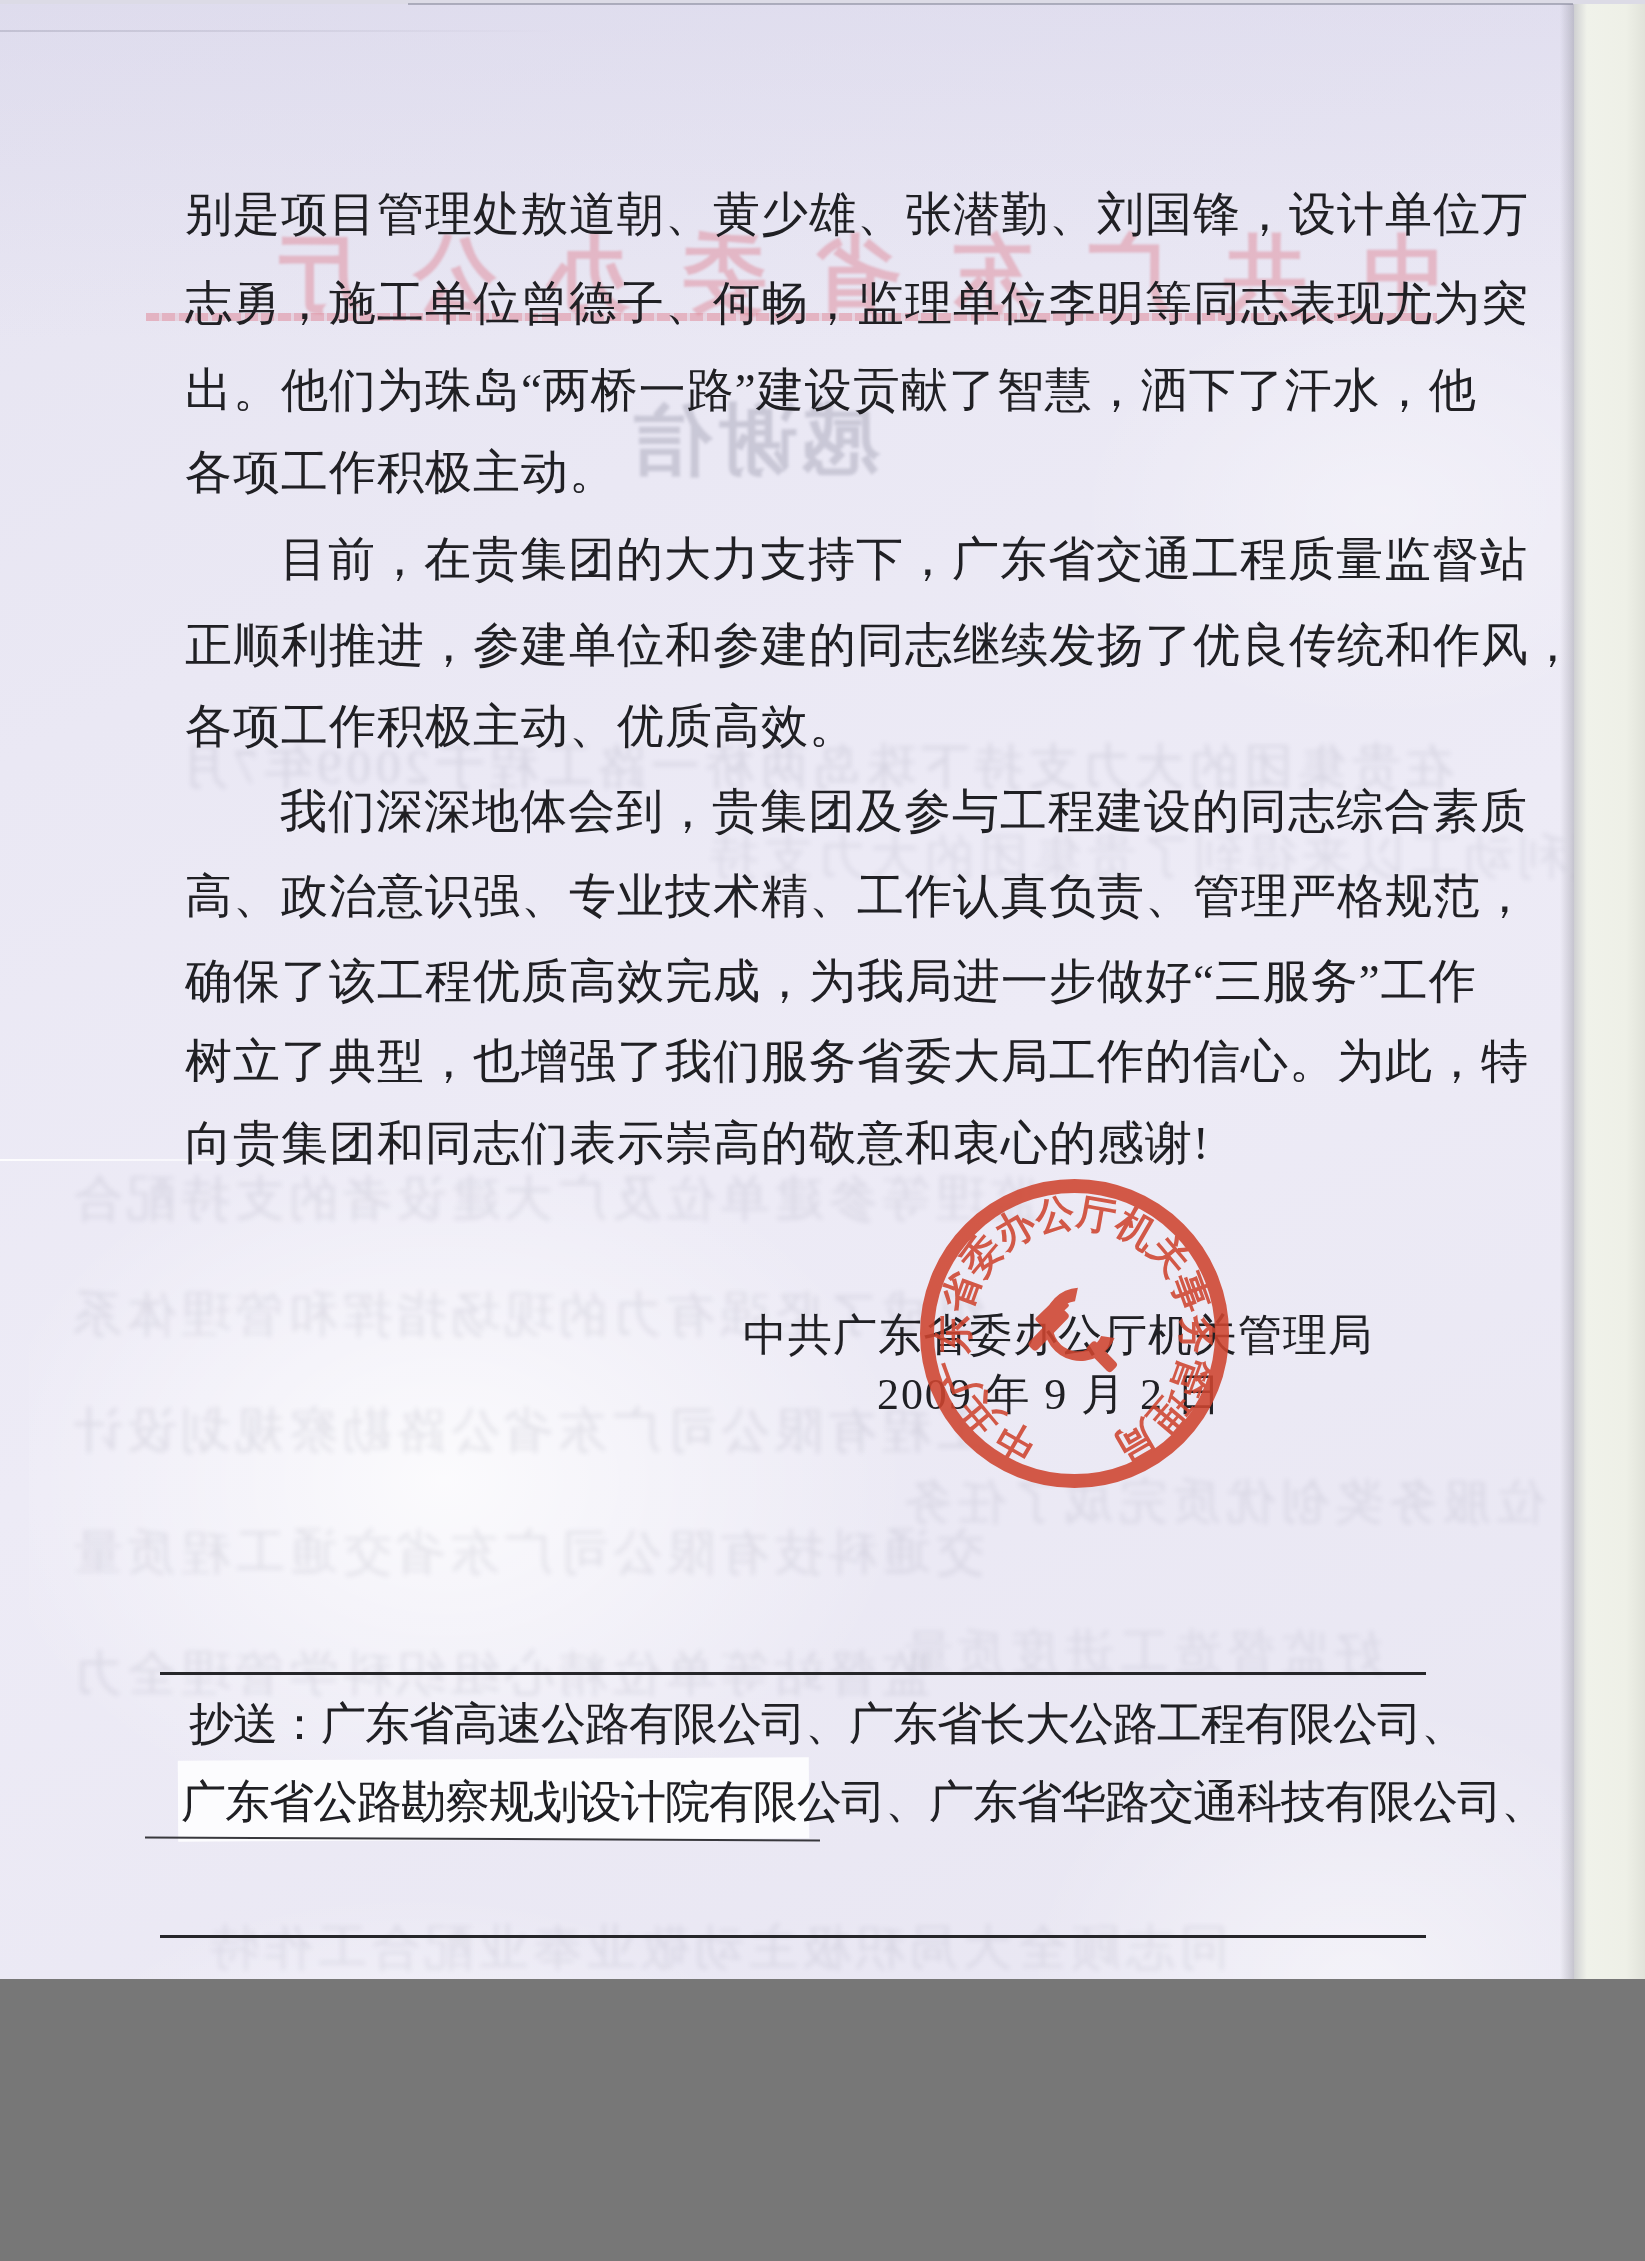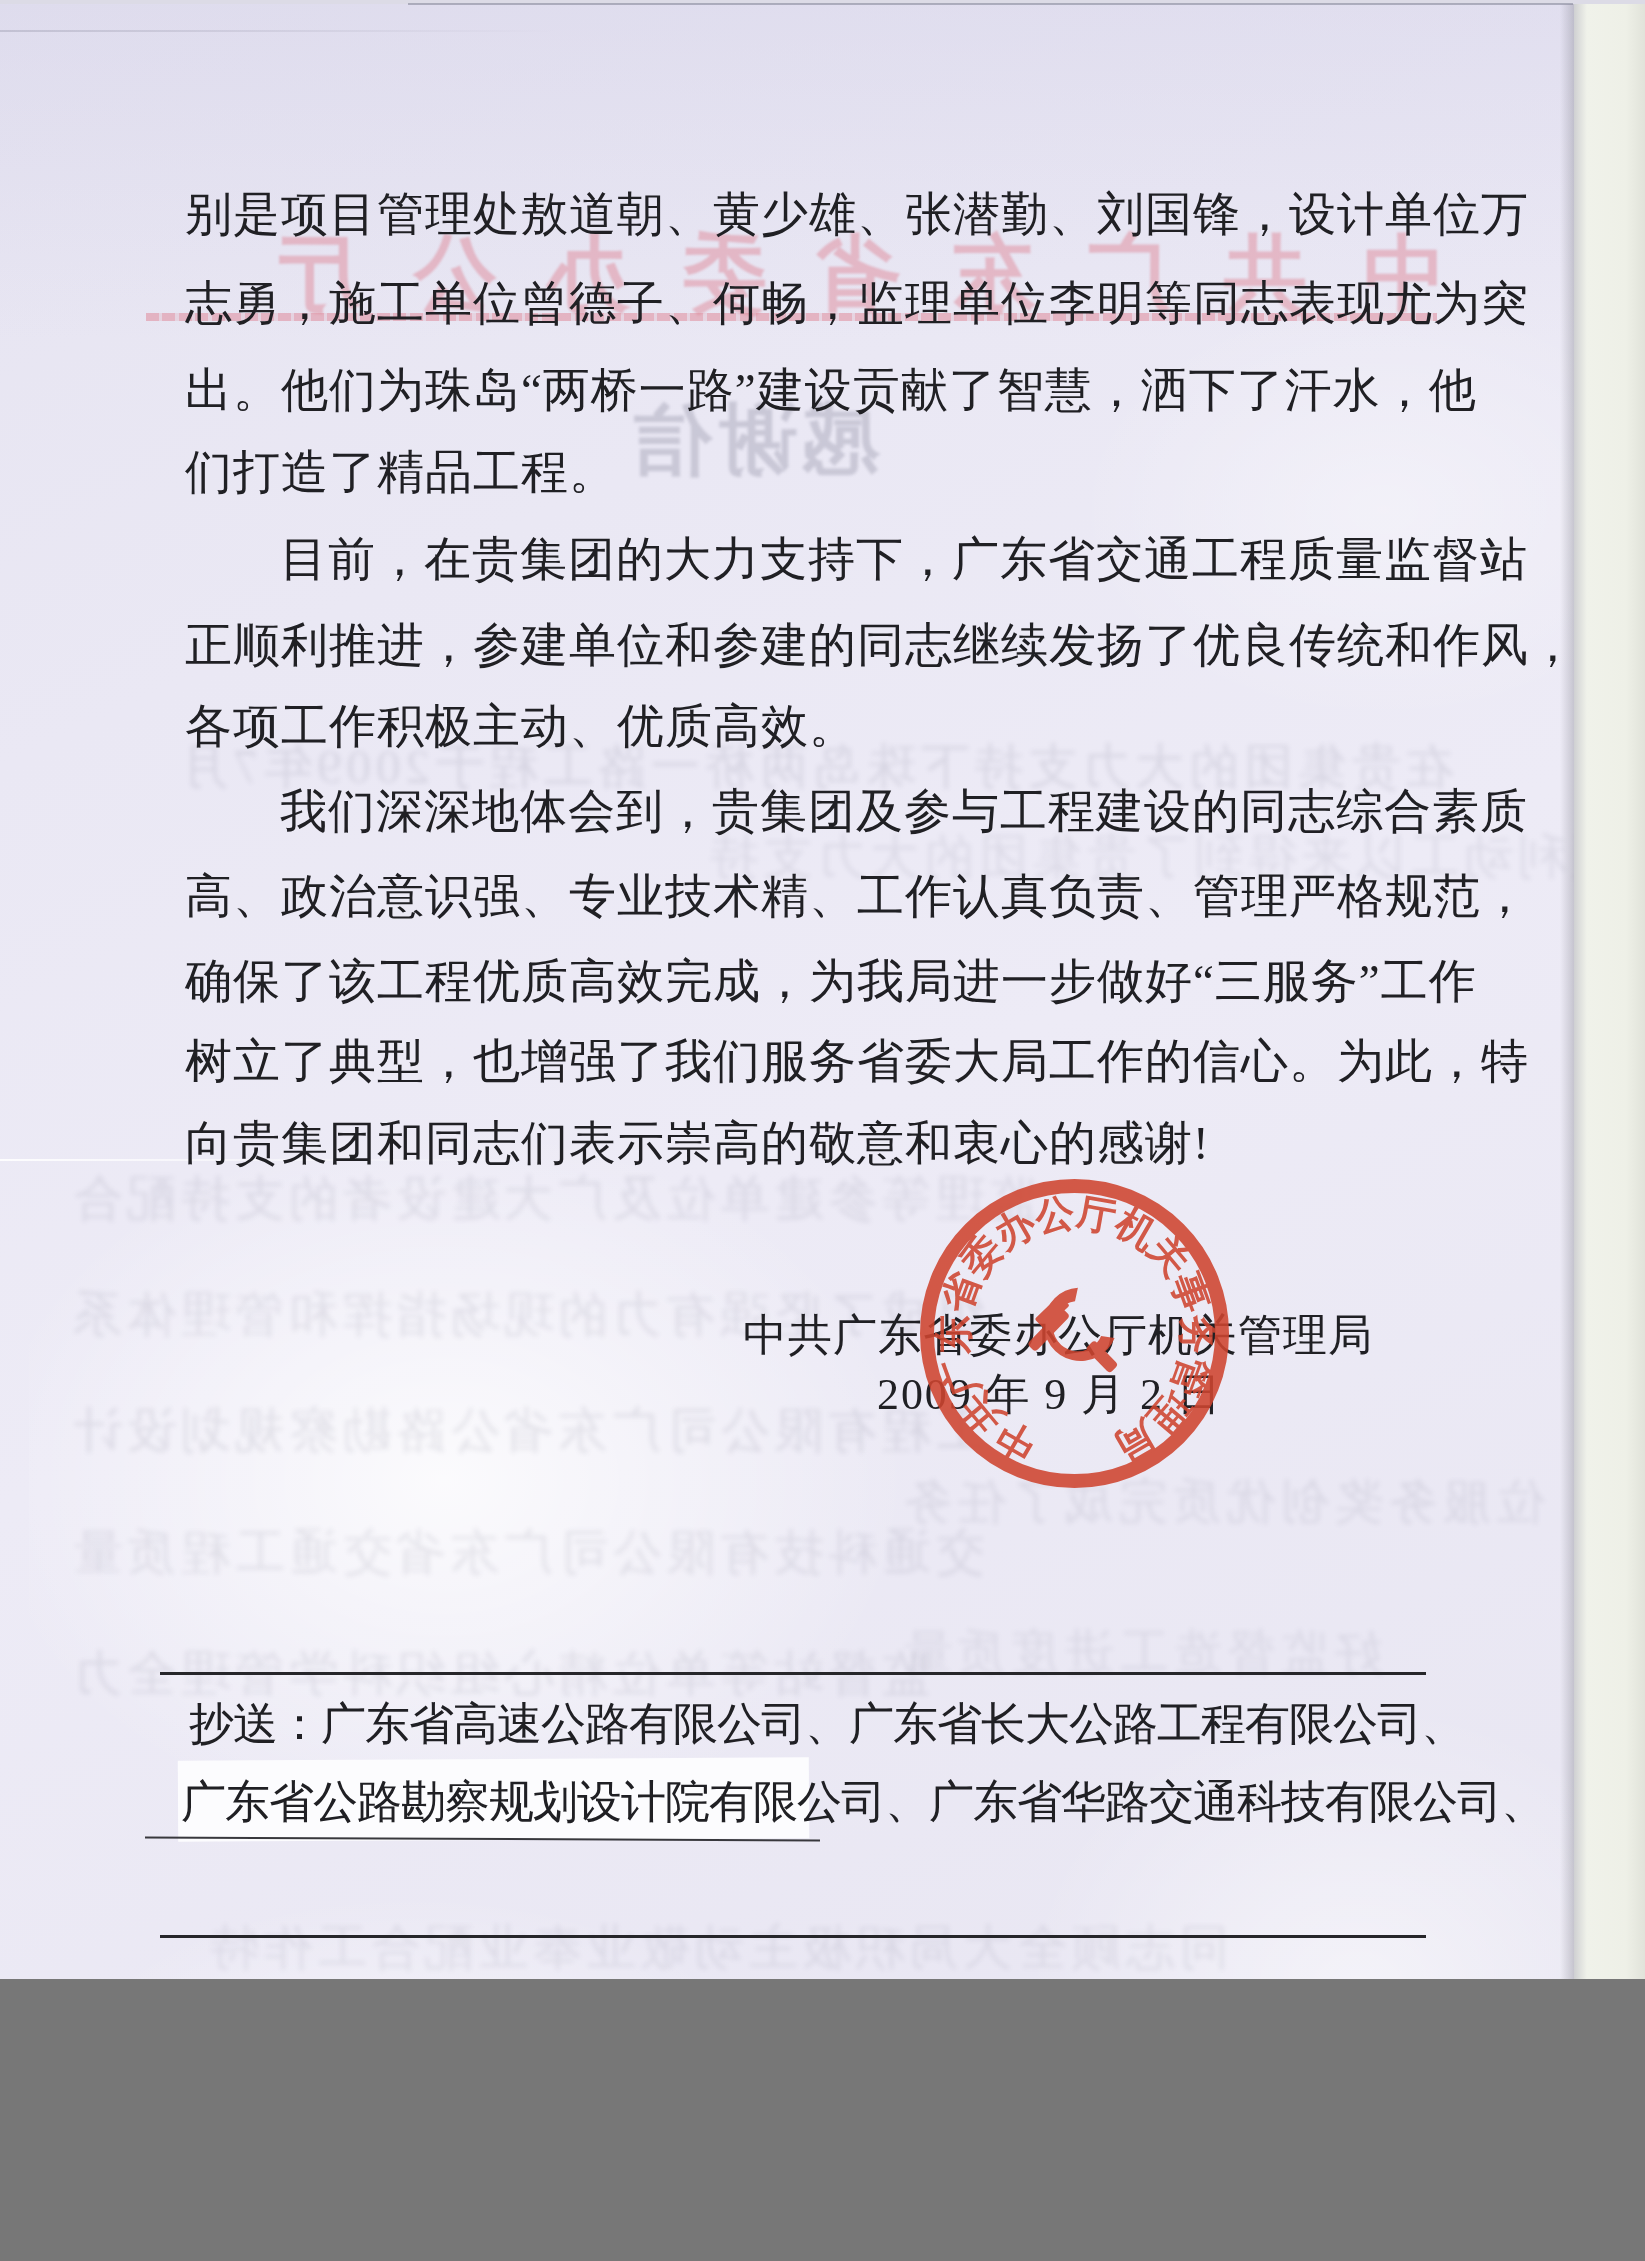--- a/index.html
+++ b/index.html
@@ -87,21 +87,21 @@
       <div class="bleed bleedRow" style="left: 315px; top: 2034px; opacity: 0.08;">别是项目管理处各参建单位的同志们</div>
     </div>
 
   <div class="patch"></div>
   <div class="patchLine"></div>
 
   <div id="bodyLines">
       <div class="bline" style="top: 183px;">别是项目管理处敖道朝、黄少雄、张潜勤、刘国锋，设计单位万</div>
       <div class="bline" style="top: 272px;">志勇，施工单位曾德子、何畅，监理单位李明等同志表现尤为突</div>
       <div class="bline" style="top: 359px; text-align: center;">出。他们为珠岛“两桥一路”建设贡献了智慧，洒下了汗水，他</div>
-      <div class="bline" style="top: 441px;">们打造了精品工程。</div>
+      <div class="bline" style="top: 441px;">各项工作积极主动。</div>
       <div class="bline ind" style="top: 528px;">目前，在贵集团的大力支持下，广东省交通工程质量监督站</div>
       <div class="bline" style="top: 614px;">正顺利推进，参建单位和参建的同志继续发扬了优良传统和作风，</div>
       <div class="bline" style="top: 695px;">各项工作积极主动、优质高效。</div>
       <div class="bline ind" style="top: 780px;">我们深深地体会到，贵集团及参与工程建设的同志综合素质</div>
       <div class="bline" style="top: 865px;">高、政治意识强、专业技术精、工作认真负责、管理严格规范，</div>
       <div class="bline" style="top: 950px;">确保了该工程优质高效完成，为我局进一步做好“三服务”工作</div>
       <div class="bline" style="top: 1030px;">树立了典型，也增强了我们服务省委大局工作的信心。为此，特</div>
       <div class="bline" style="top: 1112px;">向贵集团和同志们表示崇高的敬意和衷心的感谢!</div>
     </div>
   <div class="txt sig">中共广东省委办公厅机关管理局</div>

